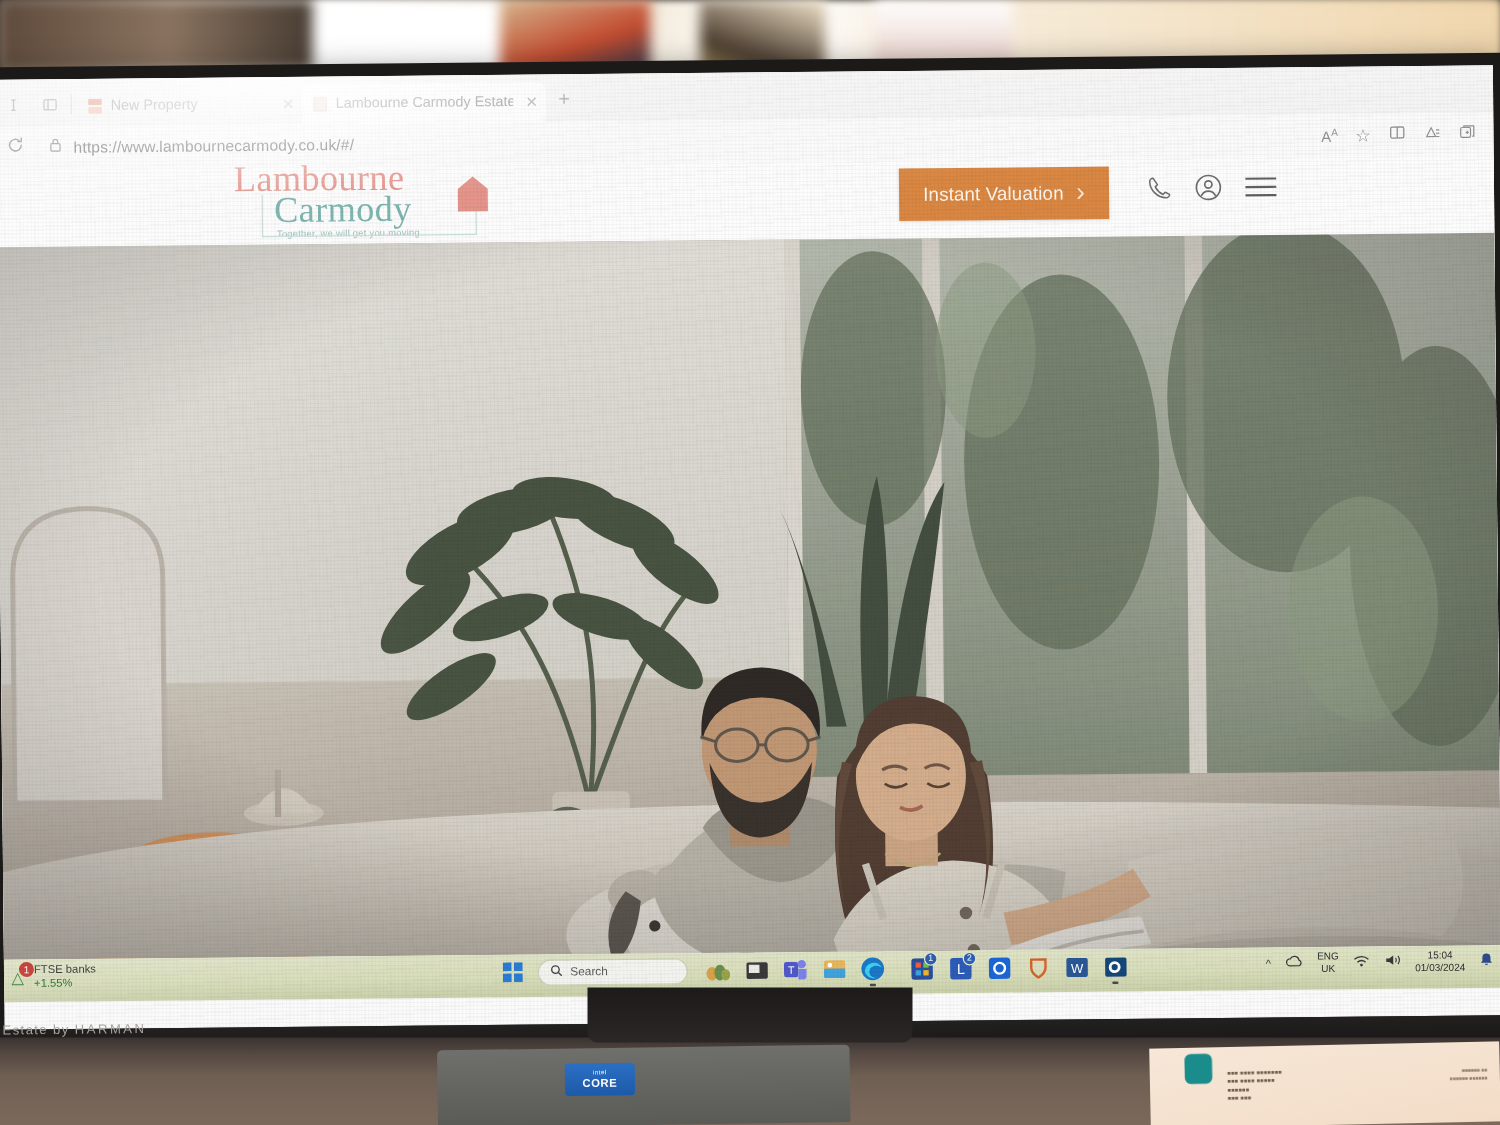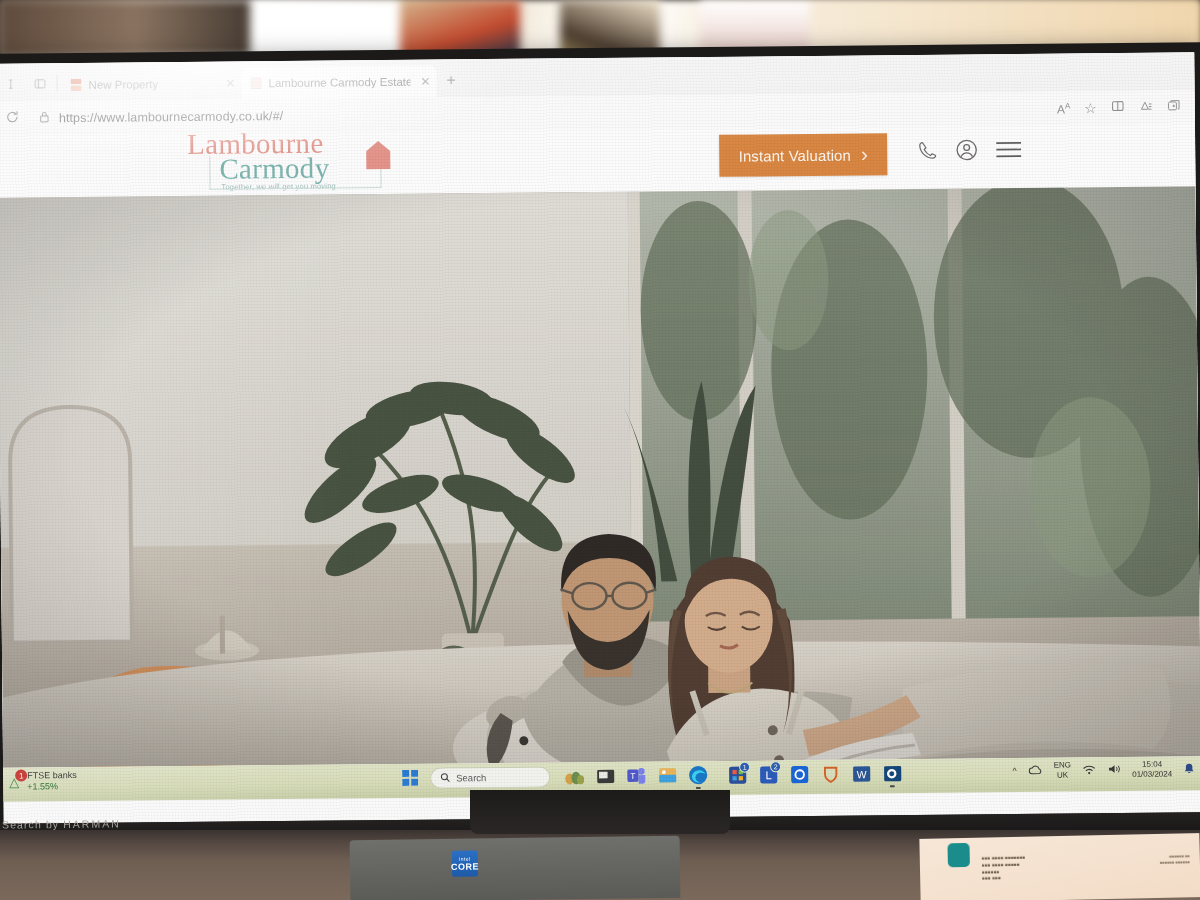--- a/index.html
+++ b/index.html
@@ -161,21 +161,21 @@
     position:absolute; left:0; top:830px; width:1200px; height:70px;
     background:linear-gradient(180deg,#3a3330 0%, #574a43 20%, #6f5f53 45%, #7b695b 100%);
   }
   #deskblur { position:absolute; left:0; top:826px; width:1200px; height:74px; filter:blur(2.5px); overflow:hidden; }
   #laptop {
     position:absolute; left:350px; top:838px; width:330px; height:62px;
     background:linear-gradient(180deg,#6f6f6c,#5a5a57); border-radius:4px 4px 0 0;
     transform:rotate(-0.8deg);
   }
   #intel {
-    position:absolute; left:102px; top:12px; width:26px; height:26px; border-radius:3px;
+    position:absolute; left:102px; top:12px; width:56px; height:26px; border-radius:3px;
     background:linear-gradient(180deg,#2b6fc4,#1d5aa8); color:#fff;
     display:flex; flex-direction:column; align-items:center; justify-content:center;
   }
   #intel .i1 { font-size:5px; letter-spacing:.4px; }
   #intel .i2 { font-size:9px; font-weight:bold; letter-spacing:.5px; }
   #letter {
     position:absolute; left:920px; top:836px; width:280px; height:64px;
     background:linear-gradient(170deg,#f7e7d8,#f2dcc6);
     transform:rotate(-1.2deg); filter:blur(.6px);
   }
@@ -649,21 +649,21 @@
 
     <div id="pixgrid"></div>
     <div id="softblur"></div>
     <div id="glare"></div>
   </div>
 
   <div id="bezel-bottom"></div>
 </div>
 
 <div id="harman">
-  <span>Search by </span><b>HARMAN</b>
+  <span>Estate by </span><b>HARMAN</b>
 </div>
 
 <div id="desk"></div>
 <div id="deskblur">
   
   
   
 </div>
 
 <div id="stand"></div>

